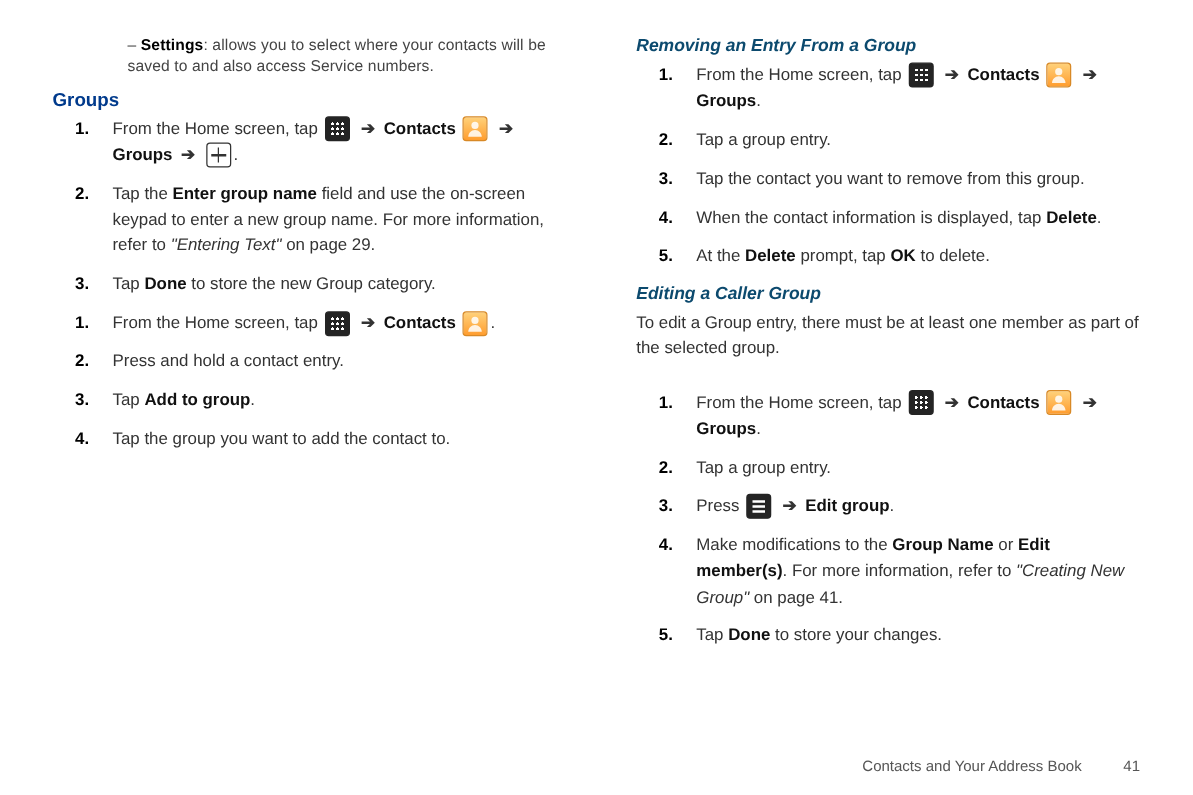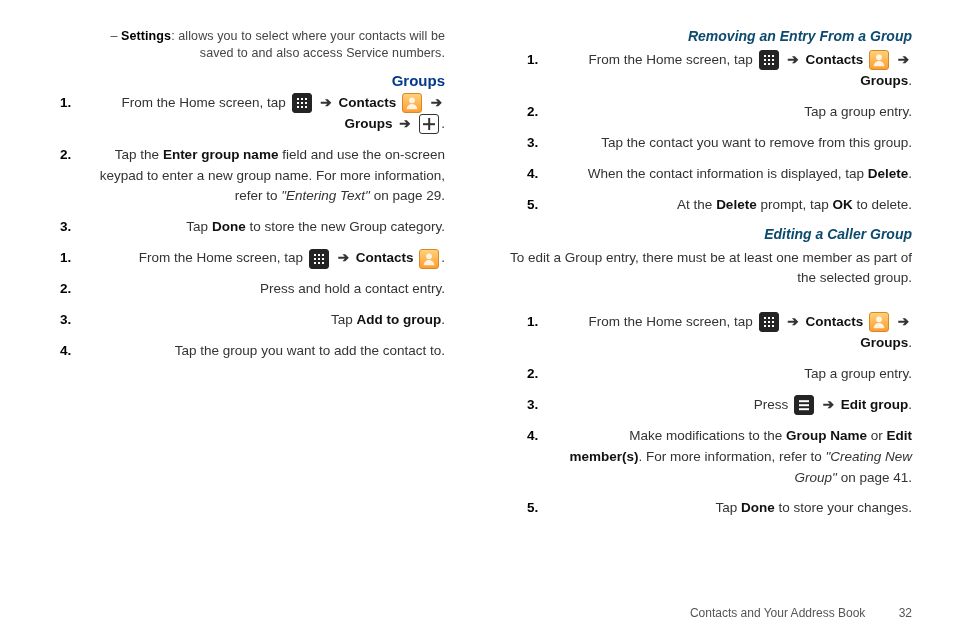--- a/index.html
+++ b/index.html
@@ -12,21 +12,20 @@
     height: 636px;
     box-sizing: border-box;
     background: #fff;
   }
   .page {
     display: flex;
     padding: 28px 42px 20px 42px;
     gap: 64px;
     height: calc(100% - 30px);
     box-sizing: border-box;
-    text-align: right;
   }
   .col {
     flex: 1;
     min-width: 0;
   }
   .settings-note {
     margin-left: 60px;
     font-size: 12.5px;
     line-height: 1.35;
     color: #444;
@@ -244,14 +243,14 @@
       <li>
         <span>Tap </span><b>Done</b><span> to store your changes.</span>
       </li>
     </ol>
   </div>
 </div>
 
 <div class="footer">
   <span>Contacts and Your Address Book</span>
   &nbsp;&nbsp;&nbsp;
-  <span class="pg">32</span>
+  <span class="pg">41</span>
 </div>
 
 </body></html>

